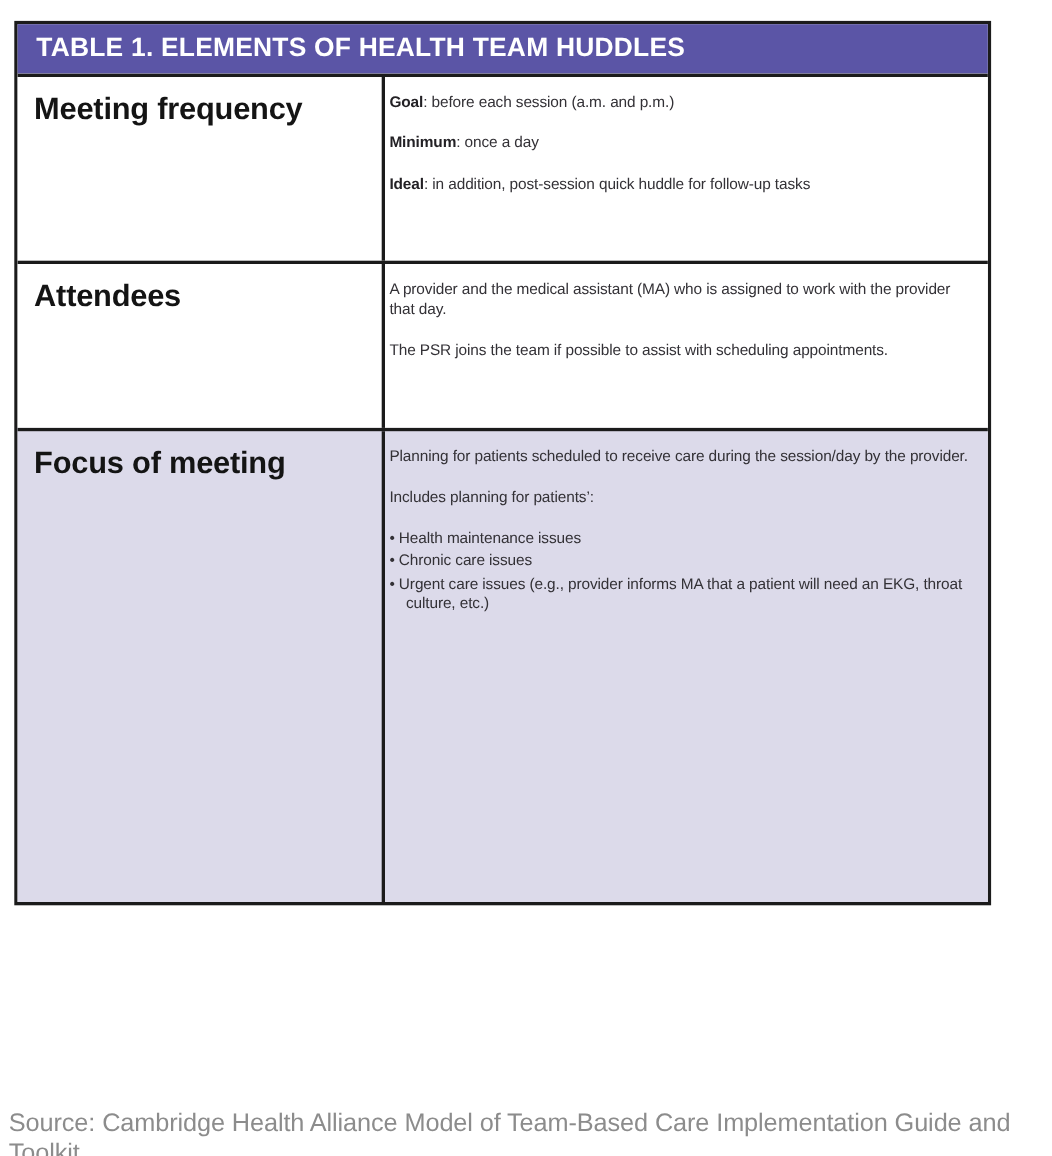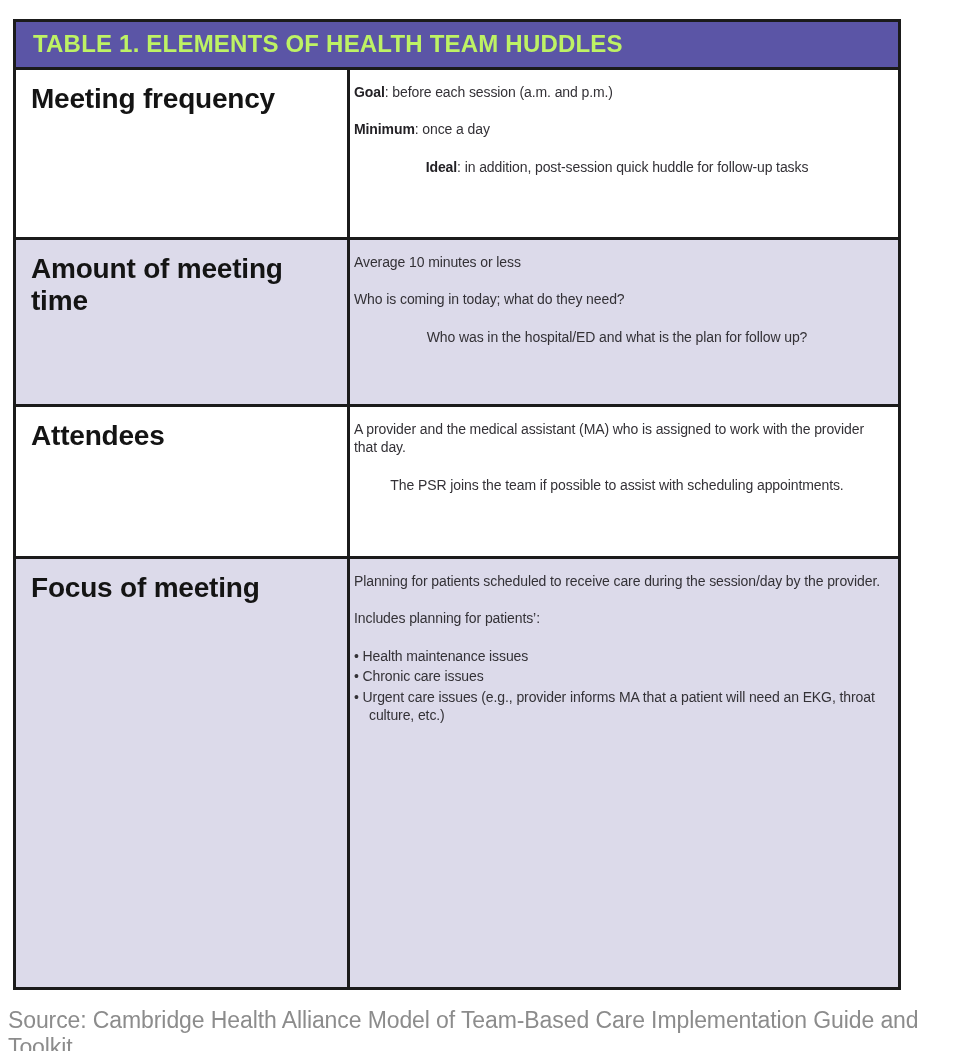--- a/index.html
+++ b/index.html
@@ -14,21 +14,21 @@
   .huddle-table {
     position: absolute;
     left: 13px; top: 19px;
     width: 888px;
     border: 3px solid #1b1b1b;
     background: #ffffff;
   }
 
   .table-title {
     background: #5b55a6;
-    color: #bef264;
+    color: #ffffff;
     font-weight: bold;
     font-size: 24px;
     letter-spacing: 0.2px;
     padding: 8px 17px 9px 17px;
     min-height: 43px;
     display: flex;
     align-items: center;
   }
 
   .t-row {
@@ -55,21 +55,21 @@
 
   .cell-content {
     flex: 1 1 auto;
     padding: 13px 18px 14px 4px;
     font-size: 14px;
     color: #333136;
     line-height: 1.32;
     letter-spacing: -0.1px;
   }
   .cell-content p { margin: 0 0 19px 0; }
-  .cell-content p:last-child { margin-bottom: 0; text-align: center; }
+  .cell-content p:last-child { margin-bottom: 0; }
   .cell-content strong { color: #232125; }
 
   ul.bullets { list-style: none; margin-top: 19px; }
   ul.bullets li {
     padding-left: 15px;
     text-indent: -15px;
     margin-bottom: 2px;
   }
   ul.bullets li::before { content: "\2022\00a0"; }
 
@@ -93,28 +93,20 @@
 
     <div class="t-row r0">
       <div class="cell-label">Meeting frequency</div>
       <div class="cell-content">
         <p><strong>Goal</strong><span>: before each session (a.m. and p.m.)</span></p>
         <p><strong>Minimum</strong><span>: once a day</span></p>
         <p><strong>Ideal</strong><span>: in addition, post-session quick huddle for follow-up tasks</span></p>
       </div>
     </div>
 
-    <div class="t-row r1 alt">
-      <div class="cell-label">Amount of meeting time</div>
-      <div class="cell-content">
-        <p>Average 10 minutes or less</p>
-        <p>Who is coming in today; what do they need?</p>
-        <p>Who was in the hospital/ED and what is the plan for follow up?</p>
-      </div>
-    </div>
 
     <div class="t-row r2">
       <div class="cell-label">Attendees</div>
       <div class="cell-content">
         <p>A provider and the medical assistant (MA) who is assigned to work with the provider that day.</p>
         <p>The PSR joins the team if possible to assist with scheduling appointments.</p>
       </div>
     </div>
 
     <div class="t-row r3 alt">

